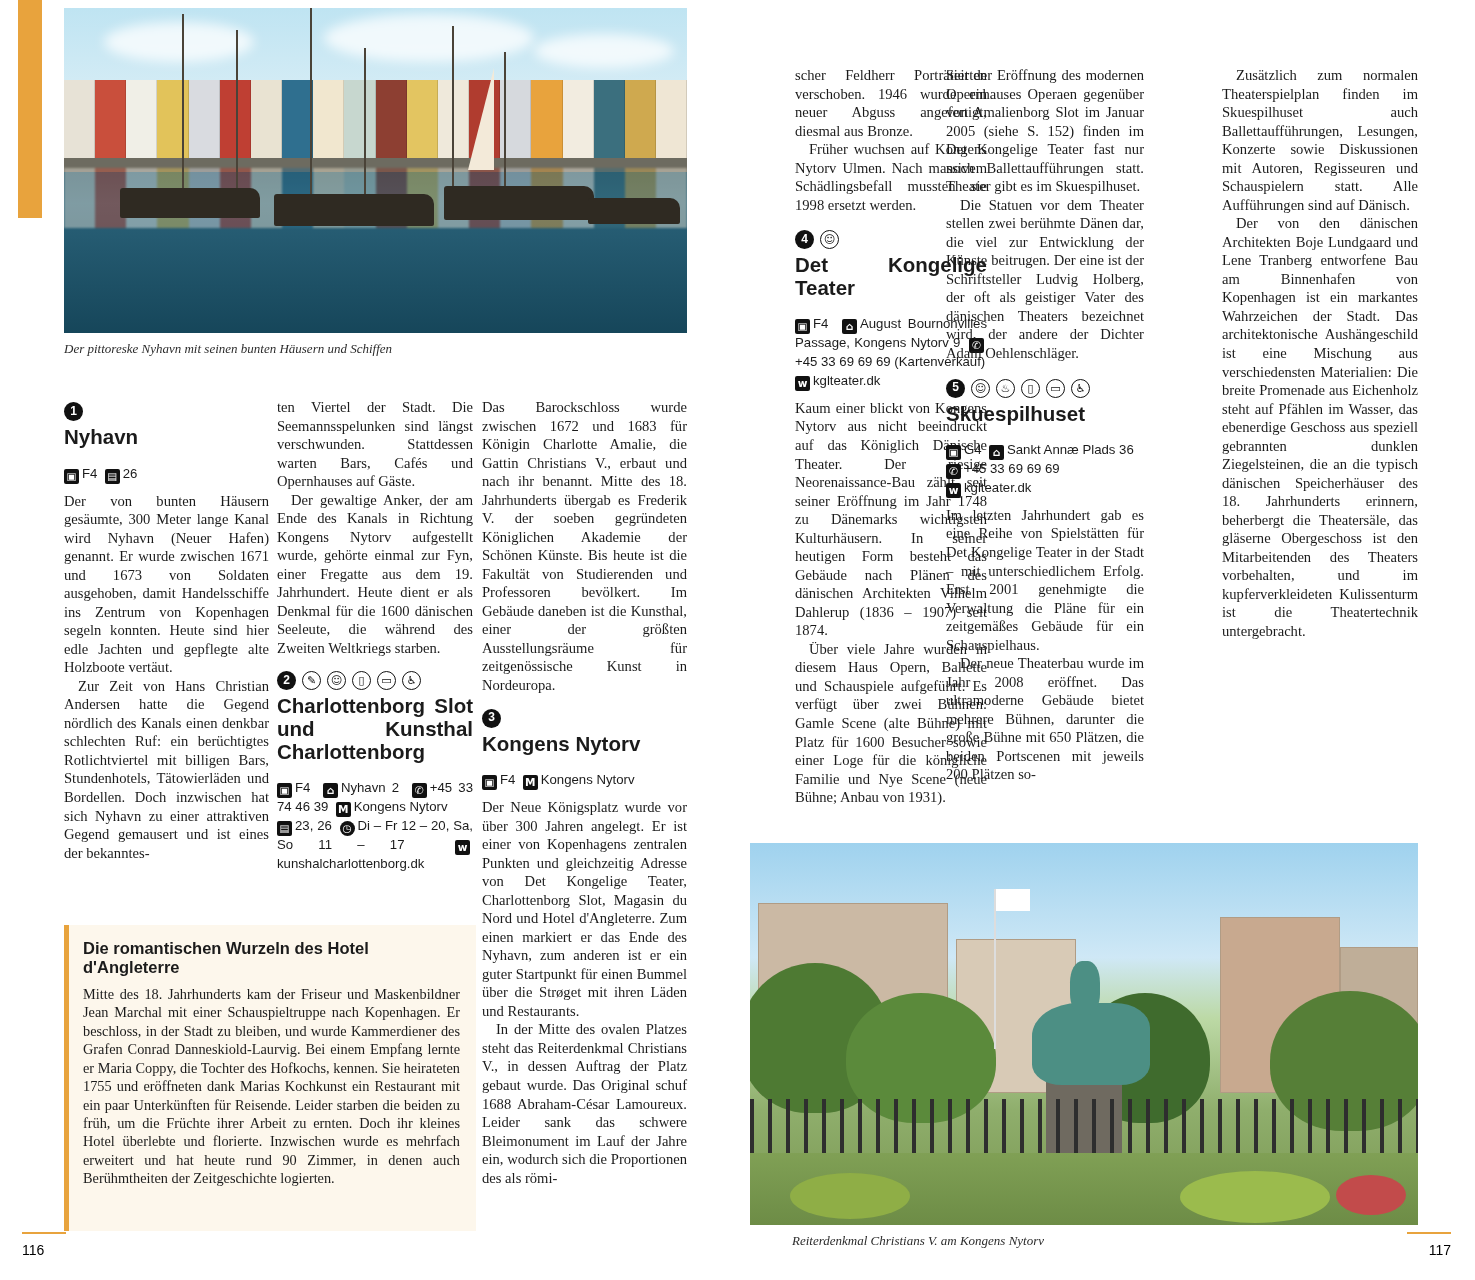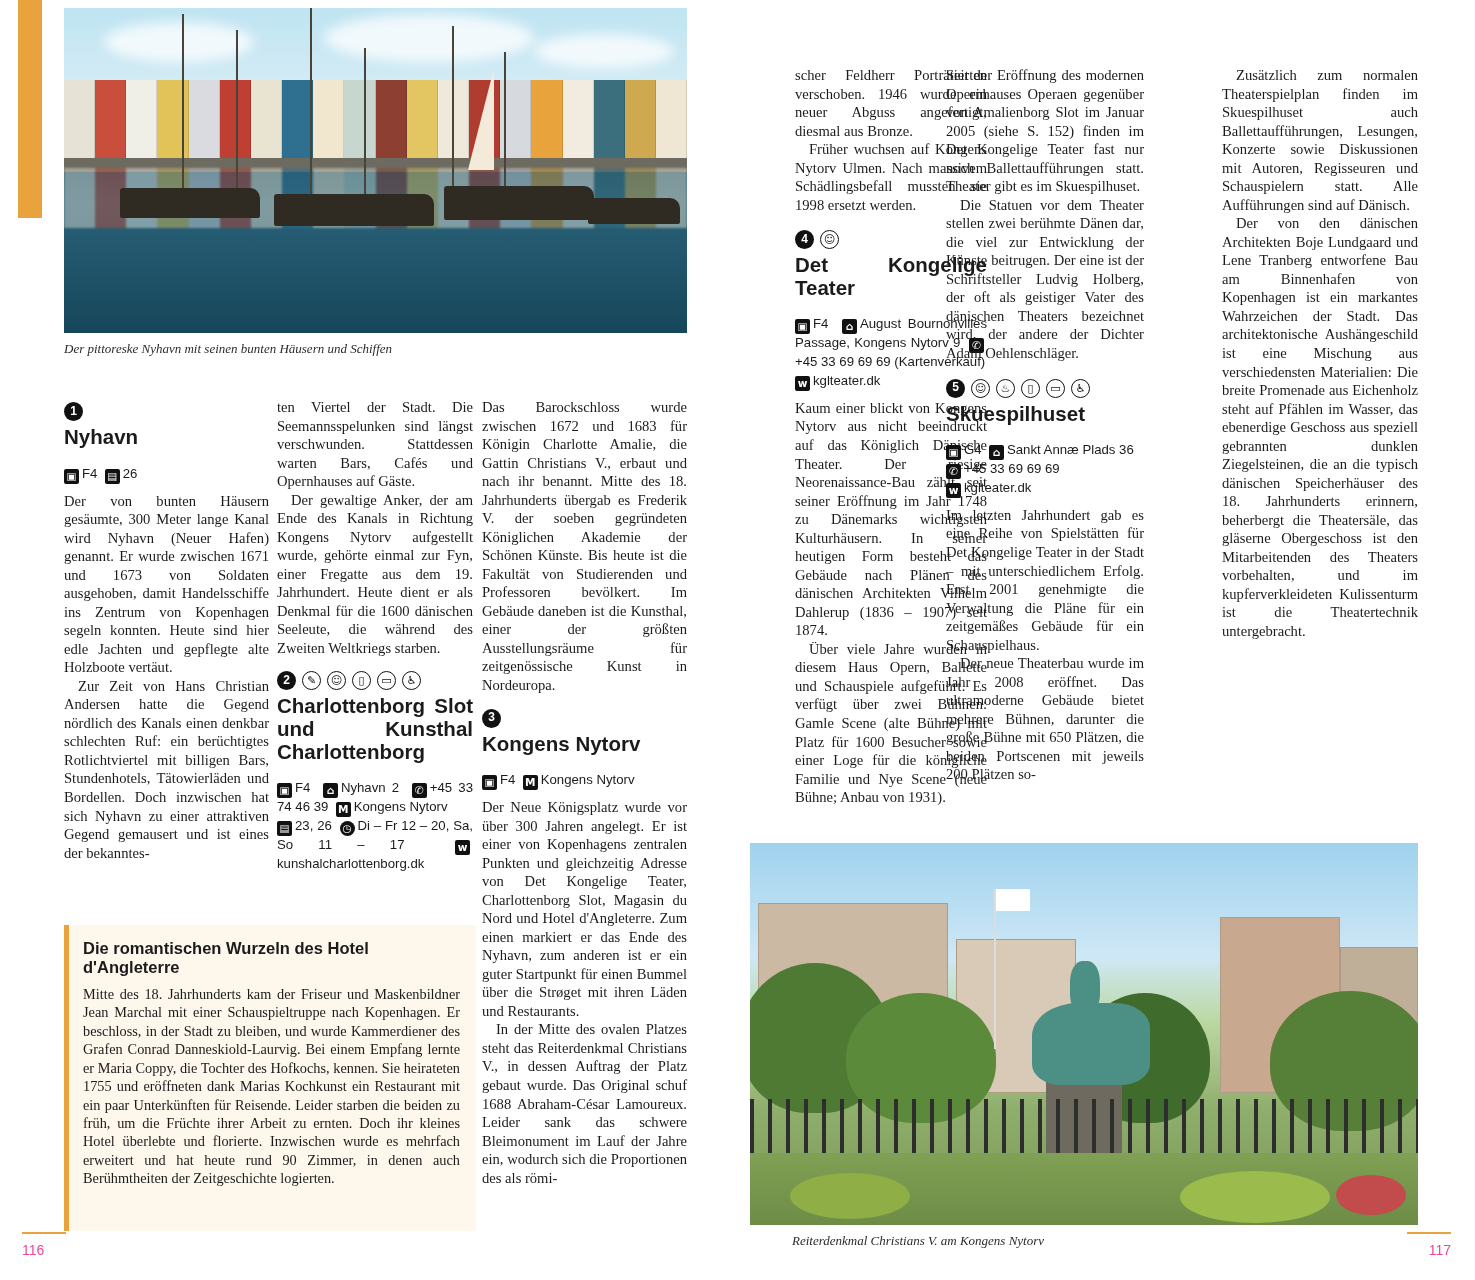--- a/index.html
+++ b/index.html
@@ -122,21 +122,21 @@
   }
   .infobox h3 {
     font-family:"Liberation Sans", sans-serif;
     font-size:16.5px; line-height:1.18; font-weight:700; margin:0 0 7px 0;
   }
   .infobox p { margin:0; font-size:14.3px; line-height:1.29; text-align:justify; }
 
   
   .folio {
     position:absolute; bottom:22px;
-    font-family:"Liberation Sans", sans-serif; font-size:14px; color:#ec4899;
+    font-family:"Liberation Sans", sans-serif; font-size:14px; color:#000000;
   }
   .folio.left { left:22px; }
   .folio.right { right:24px; }
   .folio-rule { position:absolute; bottom:46px; height:2px; background:#e8a33d; }
   .folio-rule.left { left:22px; width:44px; }
   .folio-rule.right { right:24px; width:44px; }
 
   .gutter { position:absolute; left:737px; top:0; width:1px; height:1280px; background:#ffffff; }
 </style>
 </head>

